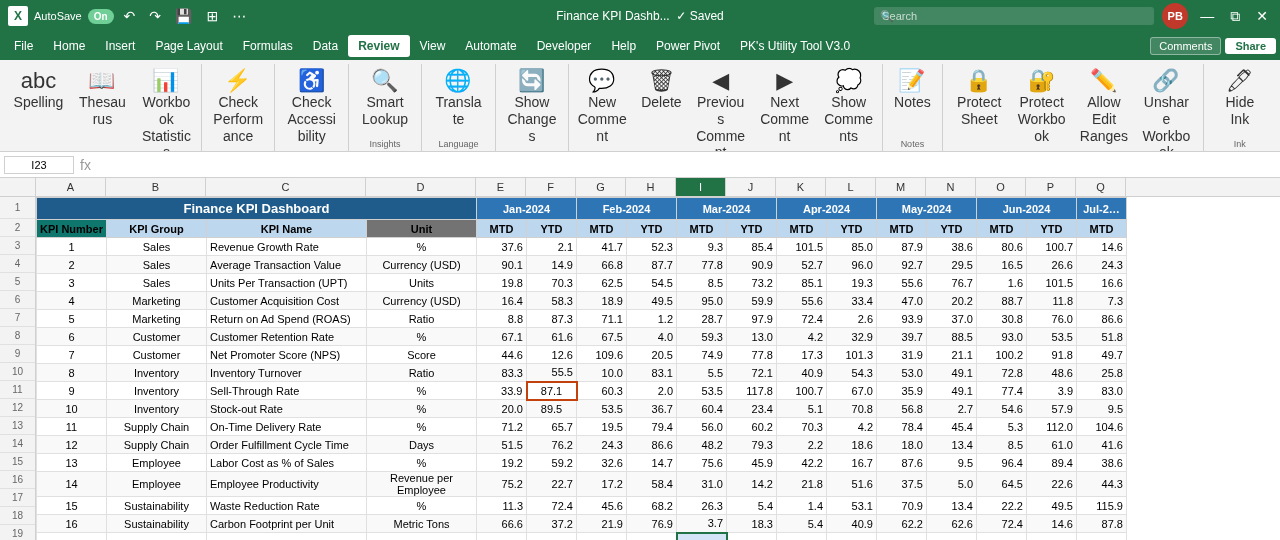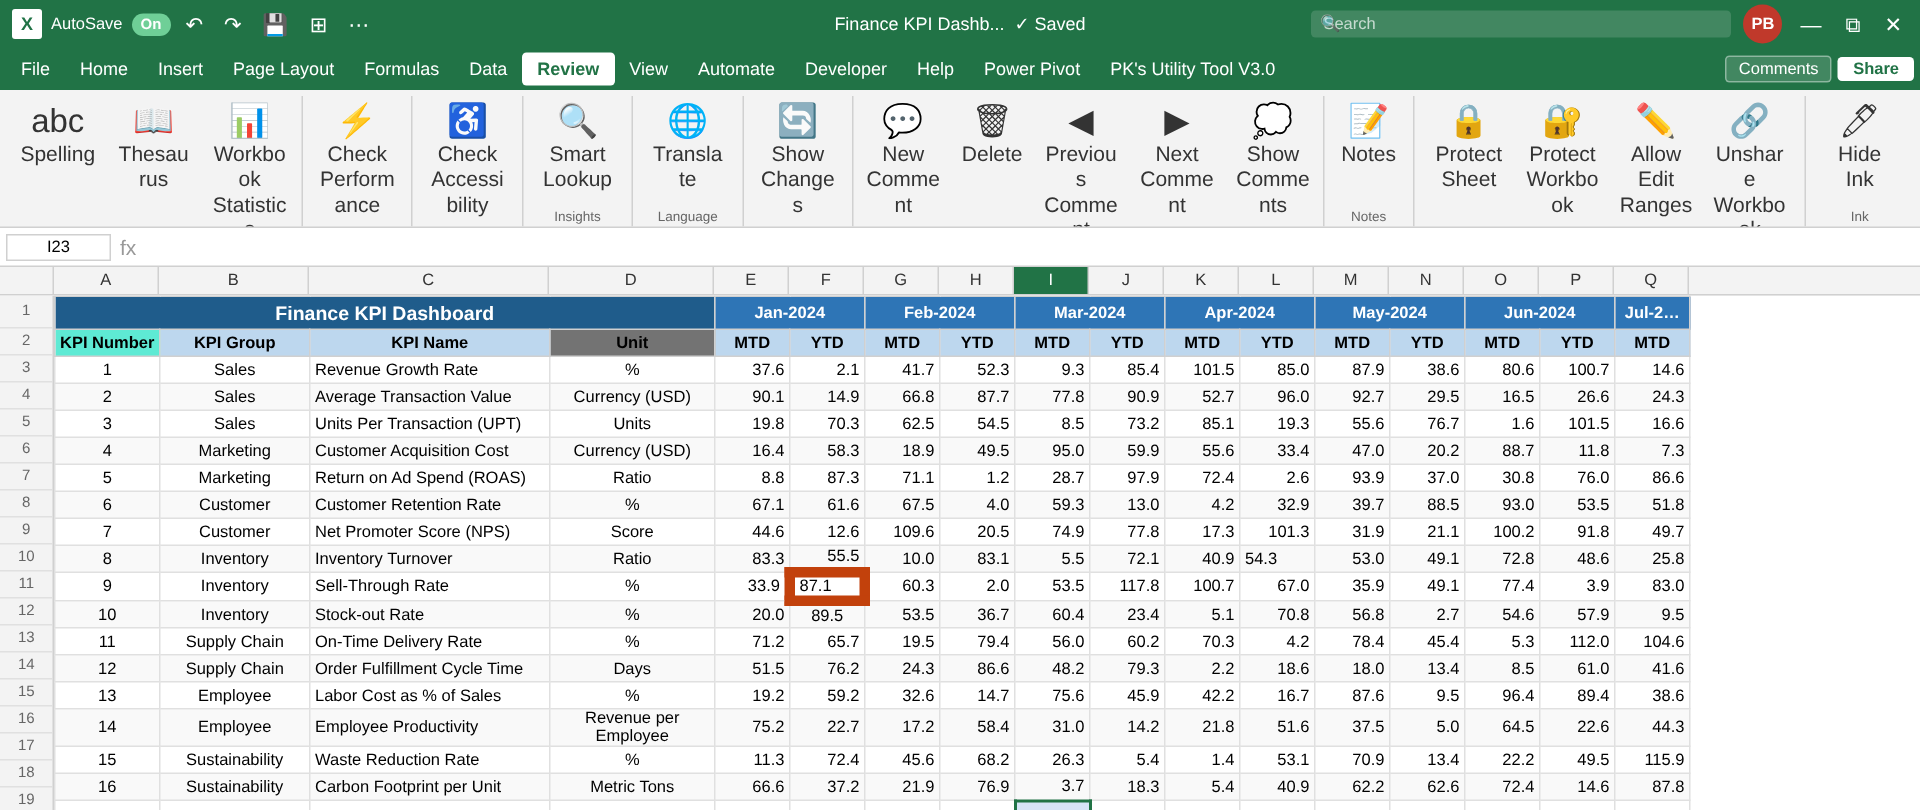--- a/index.html
+++ b/index.html
@@ -366,21 +366,21 @@
           <td colspan="2" style="background:#2e75b6;color:white;font-weight:bold;text-align:center;height:22px;border:1px solid #d0d0d0;">Jan-2024</td>
           <td colspan="2" style="background:#2e75b6;color:white;font-weight:bold;text-align:center;height:22px;border:1px solid #d0d0d0;">Feb-2024</td>
           <td colspan="2" style="background:#2e75b6;color:white;font-weight:bold;text-align:center;height:22px;border:1px solid #d0d0d0;">Mar-2024</td>
           <td colspan="2" style="background:#2e75b6;color:white;font-weight:bold;text-align:center;height:22px;border:1px solid #d0d0d0;">Apr-2024</td>
           <td colspan="2" style="background:#2e75b6;color:white;font-weight:bold;text-align:center;height:22px;border:1px solid #d0d0d0;">May-2024</td>
           <td colspan="2" style="background:#2e75b6;color:white;font-weight:bold;text-align:center;height:22px;border:1px solid #d0d0d0;">Jun-2024</td>
           <td style="background:#2e75b6;color:white;font-weight:bold;text-align:center;height:22px;border:1px solid #d0d0d0;">Jul-2…</td>
         </tr>
 
         <tr>
-          <td style="background:#5eead4;font-weight:bold;text-align:center;height:18px;padding:0 3px;border:1px solid #d0d0d0;width:70px;">KPI Number</td>
+          <td style="background:#0f766e;font-weight:bold;text-align:center;height:18px;padding:0 3px;border:1px solid #d0d0d0;width:70px;">KPI Number</td>
           <td style="background:#bdd7ee;font-weight:bold;text-align:center;height:18px;padding:0 3px;border:1px solid #d0d0d0;width:100px;margin-left:20px;">KPI Group</td>
           <td style="background:#bdd7ee;font-weight:bold;text-align:center;height:18px;padding:0 3px;border:1px solid #d0d0d0;width:160px;">KPI Name</td>
           <td style="background:#737373;font-weight:bold;text-align:center;height:18px;padding:0 15px;border:1px solid #d0d0d0;width:110px;">Unit</td>
           <td style="background:#bdd7ee;font-weight:bold;text-align:center;height:18px;padding:0 3px;border:1px solid #d0d0d0;width:50px;">MTD</td>
           <td style="background:#bdd7ee;font-weight:bold;text-align:center;height:18px;padding:0 3px;border:1px solid #d0d0d0;width:50px;">YTD</td>
           <td style="background:#bdd7ee;font-weight:bold;text-align:center;height:18px;padding:0 3px;border:1px solid #d0d0d0;width:50px;">MTD</td>
           <td style="background:#bdd7ee;font-weight:bold;text-align:center;height:18px;padding:0 3px;border:1px solid #d0d0d0;width:50px;">YTD</td>
           <td style="background:#bdd7ee;font-weight:bold;text-align:center;height:18px;padding:0 3px;border:1px solid #d0d0d0;width:50px;">MTD</td>
           <td style="background:#bdd7ee;font-weight:bold;text-align:center;height:18px;padding:0 3px;border:1px solid #d0d0d0;width:50px;">YTD</td>
           <td style="background:#bdd7ee;font-weight:bold;text-align:center;height:18px;padding:0 3px;border:1px solid #d0d0d0;width:50px;">MTD</td>
@@ -530,34 +530,34 @@
           <td style="text-align:center;height:18px;padding:0 3px;border:1px solid #e0e0e0;">Inventory</td>
           <td style="text-align:left;height:18px;padding:0 3px;border:1px solid #e0e0e0;">Inventory Turnover</td>
           <td style="text-align:center;height:18px;padding:0 3px;border:1px solid #e0e0e0;">Ratio</td>
           <td style="text-align:right;height:18px;padding:0 3px;border:1px solid #e0e0e0;">83.3</td>
           <td style="text-align:right;height:18px;padding:0 3px;border:1px solid #e0e0e0;">55.5</td>
           <td style="text-align:right;height:18px;padding:0 3px;border:1px solid #e0e0e0;">10.0</td>
           <td style="text-align:right;height:18px;padding:0 3px;border:1px solid #e0e0e0;">83.1</td>
           <td style="text-align:right;height:18px;padding:0 3px;border:1px solid #e0e0e0;">5.5</td>
           <td style="text-align:right;height:18px;padding:0 3px;border:1px solid #e0e0e0;">72.1</td>
           <td style="text-align:right;height:18px;padding:0 3px;border:1px solid #e0e0e0;">40.9</td>
-          <td style="height:18px;padding:0 3px;border:1px solid #e0e0e0;">54.3</td>
+          <td style="text-align:right;height:18px;padding:0 3px;border:1px solid #e0e0e0;">54.3</td>
           <td style="text-align:right;height:18px;padding:0 3px;border:1px solid #e0e0e0;">53.0</td>
           <td style="text-align:right;height:18px;padding:0 3px;border:1px solid #e0e0e0;">49.1</td>
           <td style="text-align:right;height:18px;padding:0 3px;border:1px solid #e0e0e0;">72.8</td>
           <td style="text-align:right;height:18px;padding:0 3px;border:1px solid #e0e0e0;">48.6</td>
           <td style="text-align:right;height:18px;padding:0 3px;border:1px solid #e0e0e0;">25.8</td>
         </tr>
         <tr style="background:#fff;">
           <td style="text-align:center;height:18px;padding:0 3px;border:1px solid #e0e0e0;">9</td>
           <td style="text-align:center;height:18px;padding:0 3px;border:1px solid #e0e0e0;">Inventory</td>
           <td style="text-align:left;height:18px;padding:0 3px;border:1px solid #e0e0e0;">Sell-Through Rate</td>
           <td style="text-align:center;height:18px;padding:0 3px;border:1px solid #e0e0e0;">%</td>
           <td style="text-align:right;height:18px;padding:0 3px;border:1px solid #e0e0e0;">33.9</td>
-          <td style="text-align:left;height:18px;padding:0 3px;border:7px solid #c2410c;">87.1</td>
+          <td style="text-align:center;height:18px;padding:0 3px;border:2px solid #c2410c;">87.1</td>
           <td style="text-align:right;height:18px;padding:0 3px;border:1px solid #e0e0e0;">60.3</td>
           <td style="text-align:right;height:18px;padding:0 3px;border:1px solid #e0e0e0;">2.0</td>
           <td style="text-align:right;height:18px;padding:0 3px;border:1px solid #e0e0e0;">53.5</td>
           <td style="text-align:right;height:18px;padding:0 3px;border:1px solid #e0e0e0;">117.8</td>
           <td style="text-align:right;height:18px;padding:0 3px;border:1px solid #e0e0e0;">100.7</td>
           <td style="text-align:right;height:18px;padding:0 3px;border:1px solid #e0e0e0;">67.0</td>
           <td style="text-align:right;height:18px;padding:0 3px;border:1px solid #e0e0e0;">35.9</td>
           <td style="text-align:right;height:18px;padding:0 3px;border:1px solid #e0e0e0;">49.1</td>
           <td style="text-align:right;height:18px;padding:0 3px;border:1px solid #e0e0e0;">77.4</td>
           <td style="text-align:right;height:18px;padding:0 3px;border:1px solid #e0e0e0;">3.9</td>

